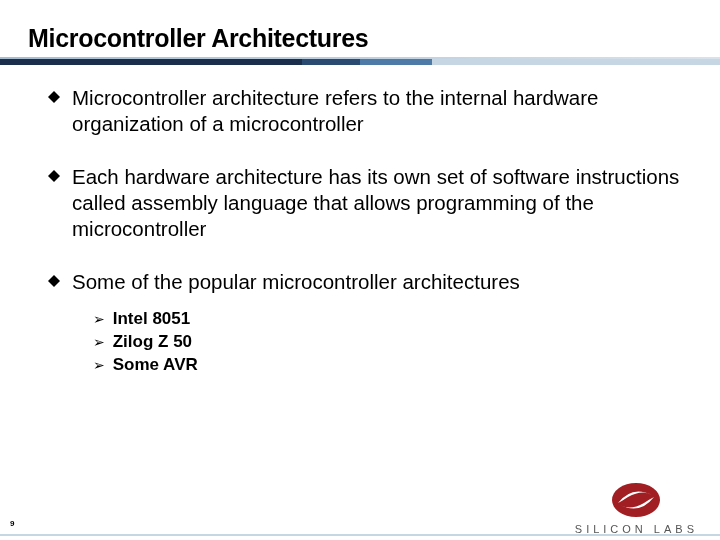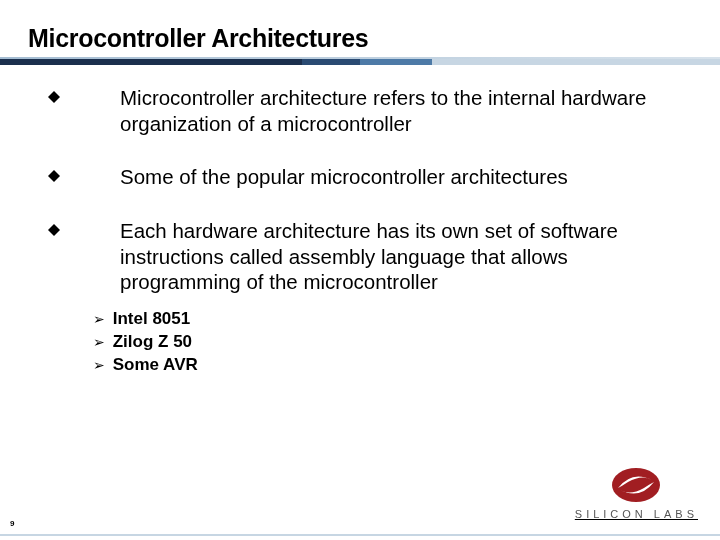--- a/index.html
+++ b/index.html
@@ -54,21 +54,20 @@
     flex: 0 0 12px;
     margin-top: 6px;
     margin-right: 12px;
     position: relative;
   }
   .diamond svg { display: block; }
   .bullet-text {
     font-size: 20.5px;
     color: #000;
     line-height: 1.25;
-    margin-left: 48px;
   }
   .sub-list {
     padding-left: 45px;
     margin-top: -14px;
   }
   .sub-item {
     display: flex;
     align-items: baseline;
     margin-bottom: 3px;
   }
@@ -86,23 +85,22 @@
     position: absolute;
     bottom: 12px;
     left: 10px;
     font-size: 8px;
     font-weight: bold;
     color: #000;
   }
   .logo-wrap {
     position: absolute;
     right: 22px;
-    bottom: 20px;
+    bottom: 5px;
     text-align: right;
-    text-decoration: underline;
   }
   .logo-swirl {
     width: 56px;
     height: 42px;
     margin: 0 auto 2px auto;
   }
   .logo-text {
     font-size: 11px;
     letter-spacing: 4px;
     color: #555;
@@ -137,30 +135,30 @@
     </span>
     <span class="bullet-text">Microcontroller architecture refers to the internal hardware organization of a microcontroller</span>
   </div>
 
   <div class="bullet-item">
     <span class="diamond">
       <svg viewBox="0 0 12 12">
           <polygon points="6,0 12,6 6,12 0,6" fill="#000"></polygon>
         </svg>
     </span>
-    <span class="bullet-text">Some of the popular microcontroller architectures</span>
+    <span class="bullet-text">Each hardware architecture has its own set of software instructions called assembly language that allows programming of the microcontroller</span>
   </div>
 
   <div class="bullet-item">
     <span class="diamond">
       <svg viewBox="0 0 12 12">
           <polygon points="6,0 12,6 6,12 0,6" fill="#000"></polygon>
         </svg>
     </span>
-    <span class="bullet-text">Each hardware architecture has its own set of software instructions called assembly language that allows programming of the microcontroller</span>
+    <span class="bullet-text">Some of the popular microcontroller architectures</span>
   </div>
 
   <div class="sub-list">
     <div class="sub-item">
       <span class="sub-arrow">➢</span>
       <span class="sub-text">Intel 8051</span>
     </div>
     <div class="sub-item">
       <span class="sub-arrow">➢</span>
       <span class="sub-text">Zilog Z 50</span>

